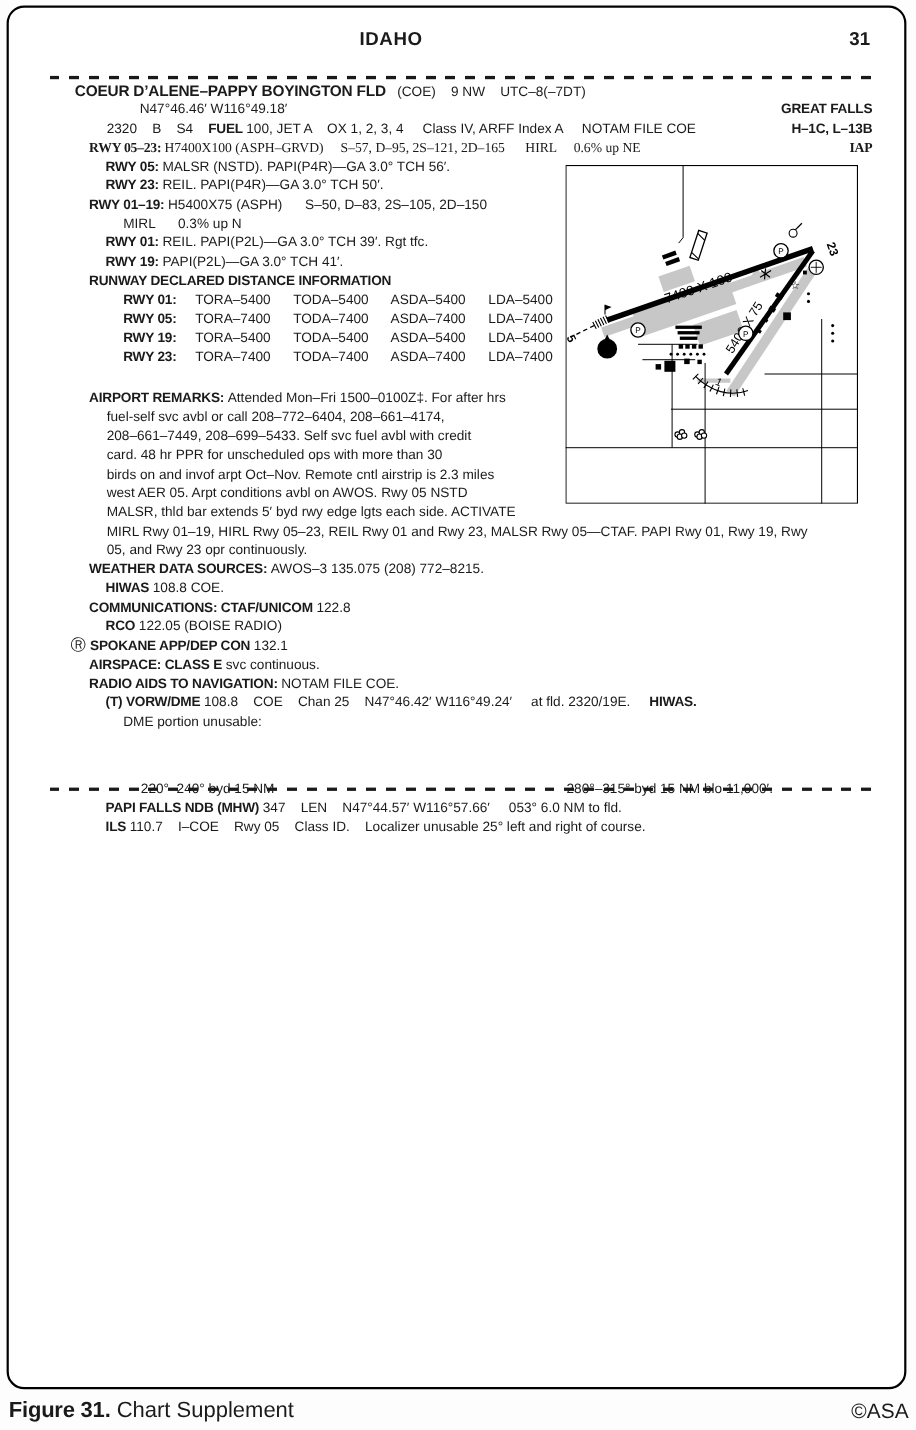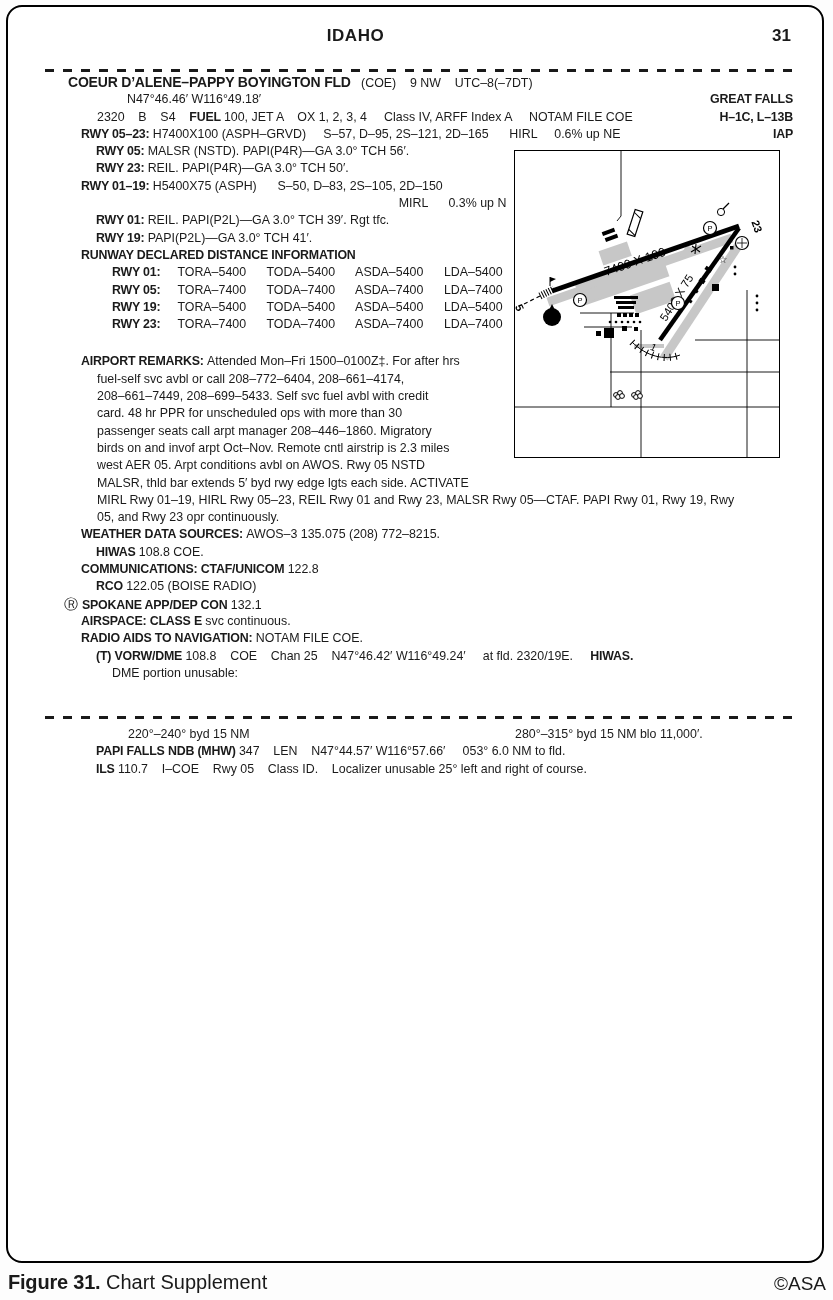--- a/index.html
+++ b/index.html
@@ -46,37 +46,36 @@
 <div class="state-title">IDAHO</div>
 <div class="page-number">31</div>
 
 <div class="dash" id="dash-top"></div>
 <div class="dash" id="dash-bottom"></div>
 
 <div class="entry">
     <div class="line" style="padding-left: 23px;"><span class="b" style="font-size: 14px;">COEUR D’ALENE–PAPPY BOYINGTON FLD</span><span>   (COE)    9 NW    UTC–8(–7DT)</span></div>
     <div class="line" style="padding-left: 82px;"><span>N47°46.46′ W116°49.18′</span><span class="rt"><span class="b">GREAT FALLS</span></span></div>
     <div class="line" style="padding-left: 52px;"><span>2320    B    S4    </span><span class="b">FUEL </span><span>100, JET A    OX 1, 2, 3, 4     Class IV, ARFF Index A     NOTAM FILE COE</span><span class="rt"><span class="b">H–1C, L–13B</span></span></div>
-    <div class="line" style="padding-left: 36px;"><span class="b">RWY 05–23: </span><span>H7400X100 (ASPH–GRVD)     S–57, D–95, 2S–121, 2D–165      HIRL     0.6% up NE</span><span class="rt"><span class="b">IAP</span></span></div>
+    <div class="line" style="padding-left: 36px; font-family: Liberation Serif, serif;"><span class="b">RWY 05–23: </span><span>H7400X100 (ASPH–GRVD)     S–57, D–95, 2S–121, 2D–165      HIRL     0.6% up NE</span><span class="rt"><span class="b">IAP</span></span></div>
     <div class="line" style="padding-left: 51px;"><span class="b">RWY 05: </span><span>MALSR (NSTD). PAPI(P4R)—GA 3.0° TCH 56′.</span></div>
     <div class="line" style="padding-left: 51px;"><span class="b">RWY 23: </span><span>REIL. PAPI(P4R)—GA 3.0° TCH 50′.</span></div>
     <div class="line" style="padding-left: 36px;"><span class="b">RWY 01–19: </span><span>H5400X75 (ASPH)      S–50, D–83, 2S–105, 2D–150</span></div>
-    <div class="line" style="padding-left: 67px; text-align: center;"><span>MIRL      0.3% up N</span></div>
+    <div class="line" style="padding-left: 67px;"><span>MIRL      0.3% up N</span></div>
     <div class="line" style="padding-left: 51px;"><span class="b">RWY 01: </span><span>REIL. PAPI(P2L)—GA 3.0° TCH 39′. Rgt tfc.</span></div>
     <div class="line" style="padding-left: 51px;"><span class="b">RWY 19: </span><span>PAPI(P2L)—GA 3.0° TCH 41′.</span></div>
     <div class="line" style="padding-left: 36px;"><span class="b">RUNWAY DECLARED DISTANCE INFORMATION</span></div>
     <div class="line" style="padding-left: 67px;"><span class="b">RWY 01:</span><span>     TORA–5400      TODA–5400      ASDA–5400      LDA–5400</span></div>
     <div class="line" style="padding-left: 67px;"><span class="b">RWY 05:</span><span>     TORA–7400      TODA–7400      ASDA–7400      LDA–7400</span></div>
     <div class="line" style="padding-left: 67px;"><span class="b">RWY 19:</span><span>     TORA–5400      TODA–5400      ASDA–5400      LDA–5400</span></div>
     <div class="line" style="padding-left: 67px;"><span class="b">RWY 23:</span><span>     TORA–7400      TODA–7400      ASDA–7400      LDA–7400</span></div>
     <div class="line" style="padding-left: 36px; margin-top: 20px;"><span class="b">AIRPORT REMARKS: </span><span>Attended Mon–Fri 1500–0100Z‡. For after hrs</span></div>
     <div class="line" style="padding-left: 52px;"><span>fuel-self svc avbl or call 208–772–6404, 208–661–4174,</span></div>
     <div class="line" style="padding-left: 52px;"><span>208–661–7449, 208–699–5433. Self svc fuel avbl with credit</span></div>
     <div class="line" style="padding-left: 52px;"><span>card. 48 hr PPR for unscheduled ops with more than 30</span></div>
-    <div class="line" style="padding-left: 52px;"><span>passenger seats call arpt manager 208–446–1860. Migratory</span></div>
     <div class="line" style="padding-left: 52px;"><span>birds on and invof arpt Oct–Nov. Remote cntl airstrip is 2.3 miles</span></div>
     <div class="line" style="padding-left: 52px;"><span>west AER 05. Arpt conditions avbl on AWOS. Rwy 05 NSTD</span></div>
     <div class="line" style="padding-left: 52px;"><span>MALSR, thld bar extends 5′ byd rwy edge lgts each side. ACTIVATE</span></div>
     <div class="line" style="padding-left: 52px;"><span>MIRL Rwy 01–19, HIRL Rwy 05–23, REIL Rwy 01 and Rwy 23, MALSR Rwy 05—CTAF. PAPI Rwy 01, Rwy 19, Rwy</span></div>
     <div class="line" style="padding-left: 52px;"><span>05, and Rwy 23 opr continuously.</span></div>
     <div class="line" style="padding-left: 36px;"><span class="b">WEATHER DATA SOURCES: </span><span>AWOS–3 135.075 (208) 772–8215.</span></div>
     <div class="line" style="padding-left: 51px;"><span class="b">HIWAS </span><span>108.8 COE.</span></div>
     <div class="line" style="padding-left: 36px;"><span class="b">COMMUNICATIONS: CTAF/UNICOM </span><span>122.8</span></div>
     <div class="line" style="padding-left: 51px;"><span class="b">RCO </span><span>122.05 (BOISE RADIO)</span></div>
     <div class="line" style="padding-left: 19px;"><span style="font-size: 14px;">Ⓡ </span><span class="b">SPOKANE APP/DEP CON </span><span>132.1</span></div>

